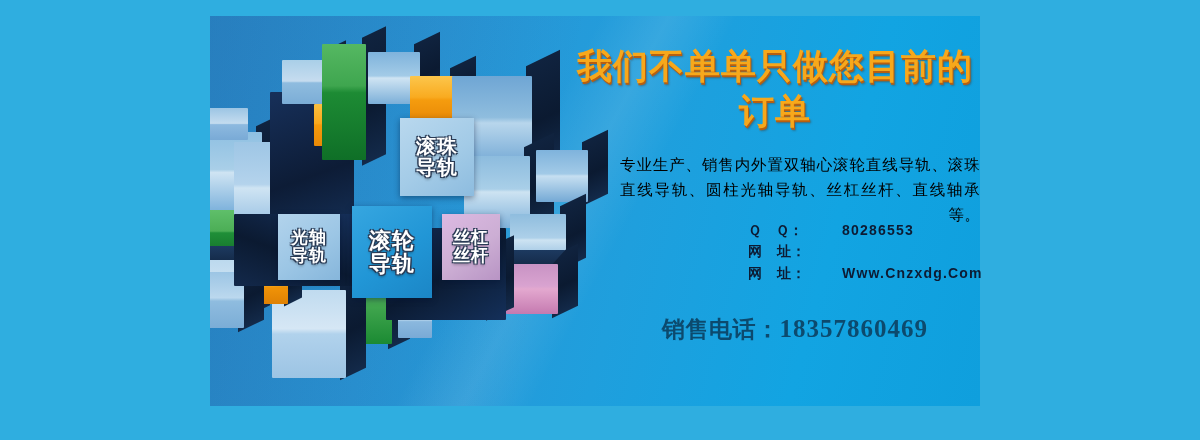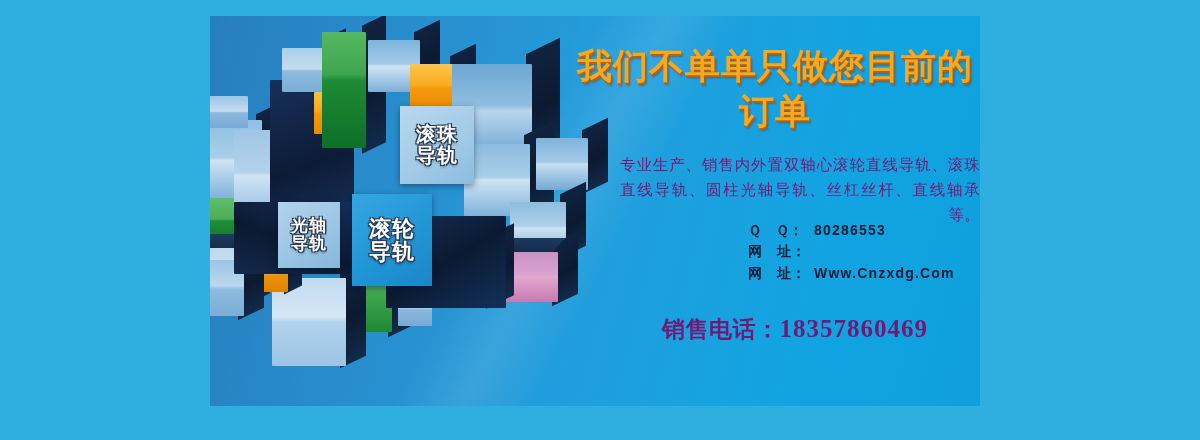--- a/index.html
+++ b/index.html
@@ -20,21 +20,21 @@
   }
   .panel-sheen{
     position:absolute;left:0;top:0;width:100%;height:100%;
     background:
       linear-gradient(118deg,rgba(255,255,255,0) 40%,rgba(255,255,255,.10) 47%,rgba(255,255,255,0) 54%),
       linear-gradient(100deg,rgba(10,60,120,.20) 0%,rgba(10,60,120,0) 45%);
     pointer-events:none;
   }
 
   
-  .cluster{position:absolute;left:0;top:4px;width:420px;height:390px;}
+  .cluster{position:absolute;left:0;top:16px;width:420px;height:390px;}
   .cube{position:absolute;}
   .cube .face{
     position:absolute;left:0;top:0;width:100%;height:100%;
     border-radius:1px;
   }
   .cube .side{
     position:absolute;
     background:linear-gradient(180deg,#10233f 0%,#0b1a31 55%,#132a4a 100%);
   }
   .cube .top{
@@ -61,34 +61,34 @@
   
   .headline{
     position:absolute;left:560px;top:44px;width:430px;
     font-size:35px;font-weight:bold;color:#F7A81B;
     line-height:1.28;letter-spacing:1px;text-align:center;
     text-shadow:1px 2px 0 #b85f10, 2px 3px 2px rgba(80,30,0,.35);
   }
   .headline .hl2{display:block;}
   .subtext{
     position:absolute;left:620px;top:152px;width:360px;
-    font-size:15.5px;color:#701a75;line-height:1.62;
+    font-size:15.5px;color:#000000;line-height:1.62;
     text-align:justify;text-align-last:right;letter-spacing:.3px;
   }
   .contact{
     position:absolute;left:748px;top:220px;width:240px;
     font-size:14px;color:#0d1b33;font-weight:bold;line-height:1.52;
   }
   .contact .row{display:flex;align-items:baseline;white-space:nowrap;}
   .contact .k{display:inline-block;min-width:66px;letter-spacing:.5px;font-family:Liberation Serif, serif;}
-  .contact .v{letter-spacing:1.2px;}
+  .contact .v{letter-spacing:1.2px;margin-left:28px;}
   .contact .note{font-size:10.5px;letter-spacing:0;font-weight:bold;}
   .phone{
     position:absolute;left:662px;top:314px;width:330px;
-    font-size:23px;font-weight:bold;color:#701a75;
+    font-size:23px;font-weight:bold;color:#0c4a6e;
     letter-spacing:.5px;white-space:nowrap;
   }
   .phone .num{
     font-family:"Liberation Serif","DejaVu Serif",serif;
     font-size:25px;letter-spacing:1px;
   }
 </style>
 </head>
 <body>
 
@@ -226,20 +226,25 @@
         <span>光轴</span>
         <span>导轨</span>
       </div>
 
       <div class="lbl" style="left:142px;top:174px;width:80px;height:92px;font-size:22px;
            background:linear-gradient(145deg,#36a6e0 0%,#2196d6 55%,#1b86c6 100%);">
         <span>滚轮</span>
         <span>导轨</span>
       </div>
 
+      <div class="lbl" style="left:232px;top:182px;width:58px;height:66px;font-size:17px;
+           background:linear-gradient(145deg,#dcb9e2 0%,#ccaed4 55%,#b894c4 100%);">
+        <span>丝杠</span>
+        <span>丝杆</span>
+      </div>
     </div>
 
   </div>
 
   <div class="headline">
     <span class="hl1">我们不单单只做您目前的订单</span>
   </div>
 
   <div class="subtext">专业生产、销售内外置双轴心滚轮直线导轨、滚珠直线导轨、圆柱光轴导轨、丝杠丝杆、直线轴承等。</div>
 

